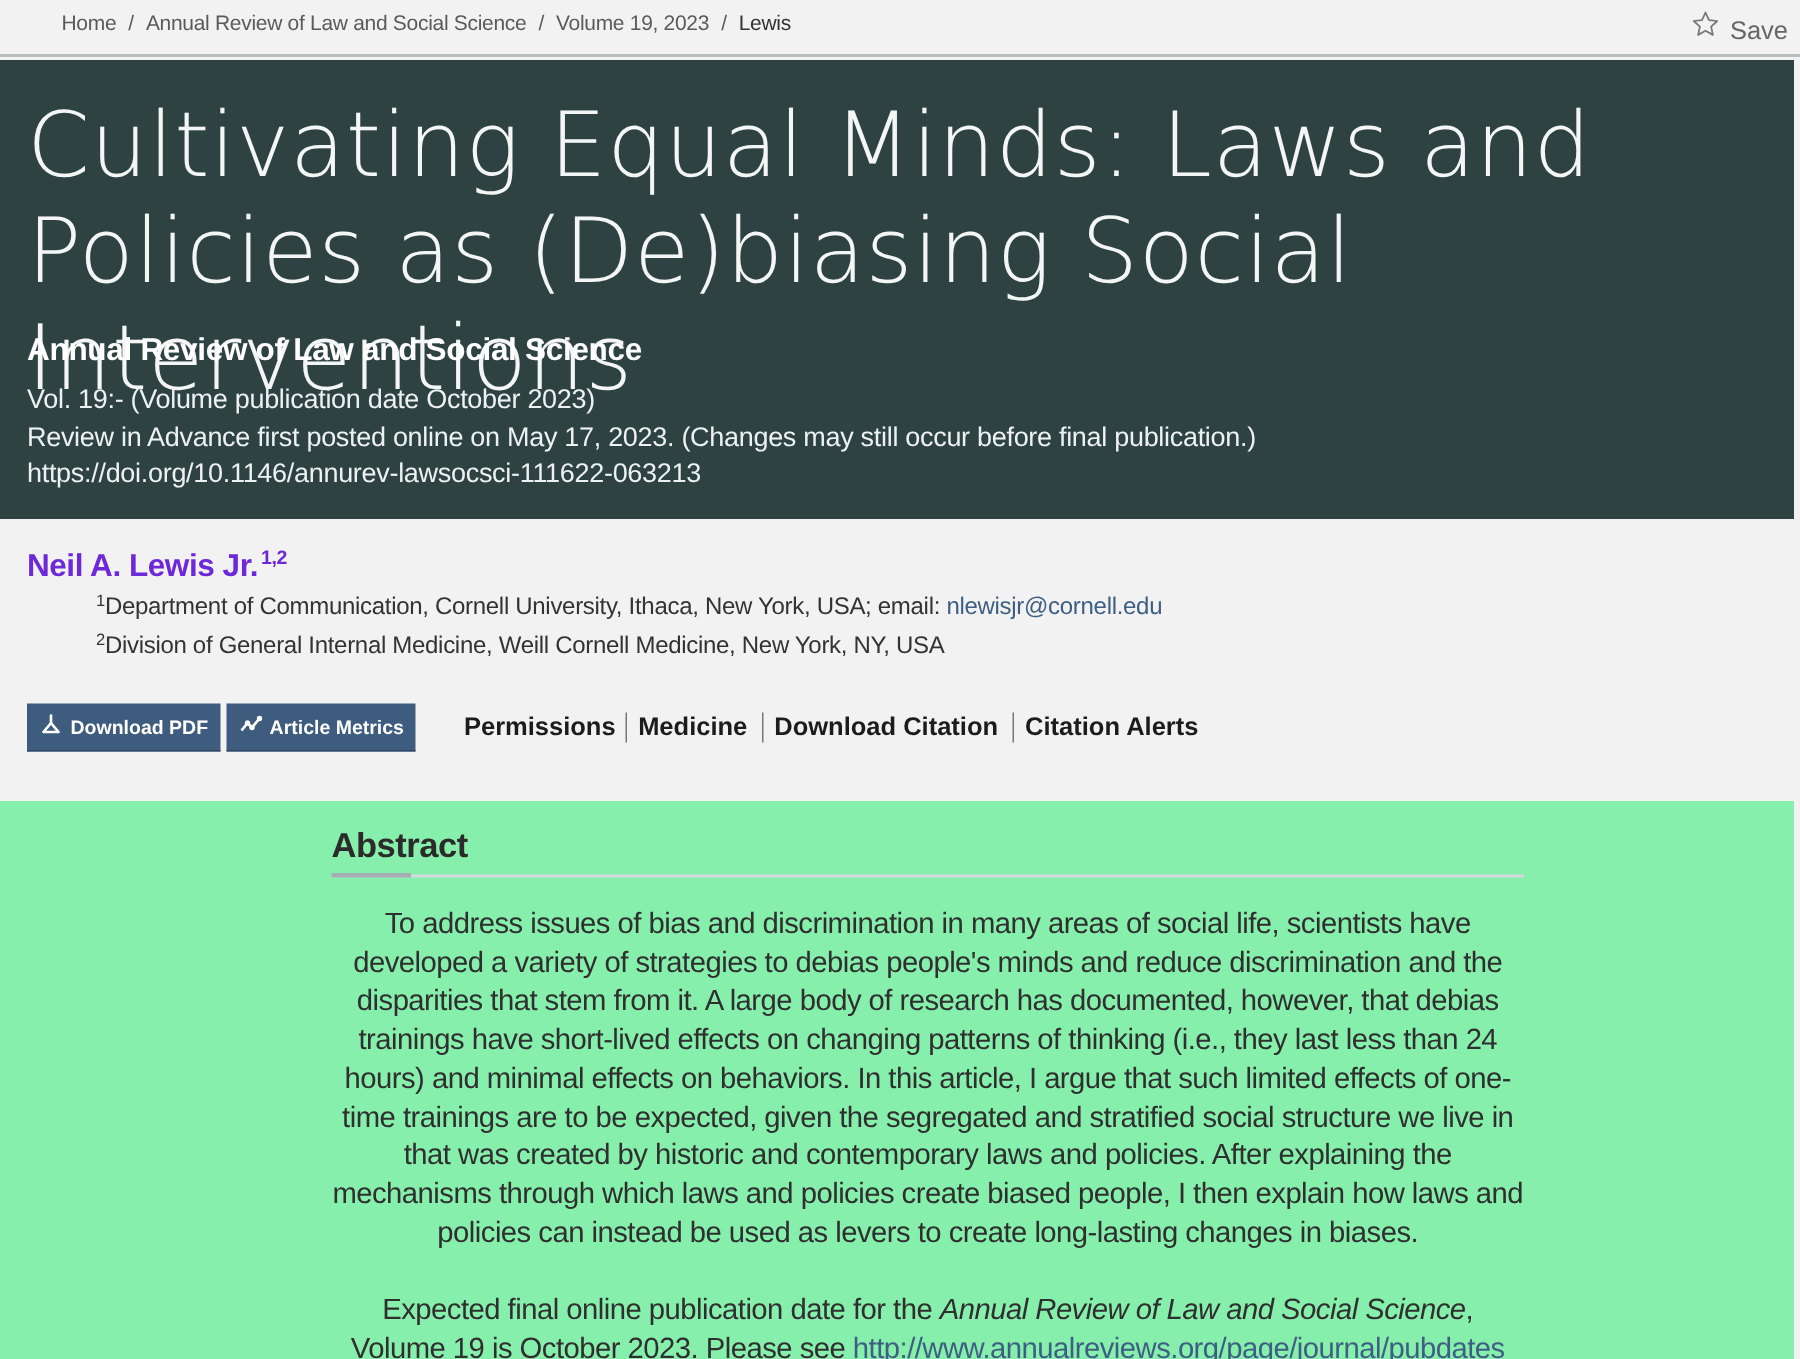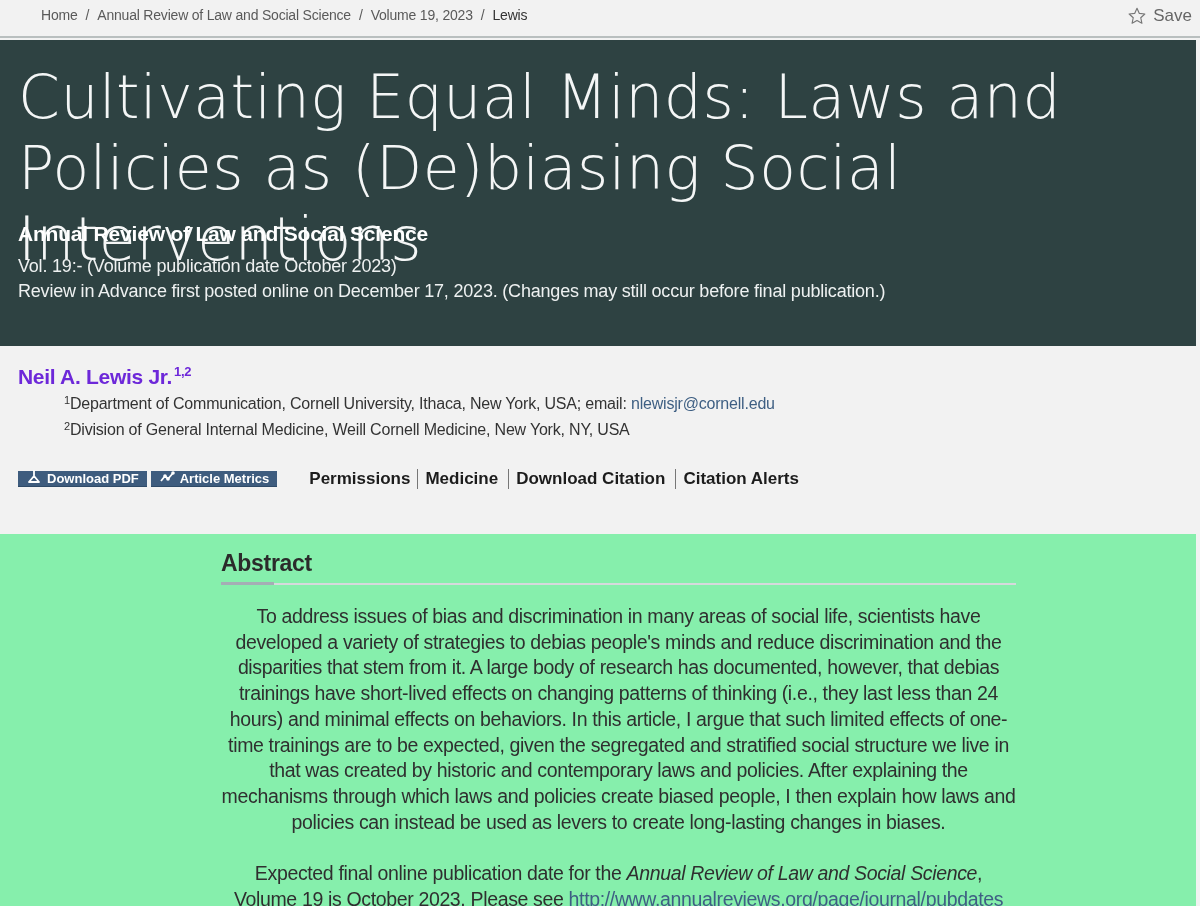--- a/index.html
+++ b/index.html
@@ -18,21 +18,21 @@
   .breadcrumb {
     position: absolute; left: 41px; top: 7px;
     font-size: 14px; color: #5a5a5a; white-space: nowrap;
     letter-spacing: -0.2px;
   }
   .breadcrumb a { color: #5a5a5a; text-decoration: none; }
   .breadcrumb .sep { margin: 0 8px; color: #5a5a5a; }
   .breadcrumb .current { color: #333; }
   .save {
     position: absolute; right: 8px; top: 6px; font-size: 17px; color: #666;
-    display: flex; align-items: flex-start; gap: 6px; cursor: pointer;
+    display: flex; align-items: flex-end; gap: 6px; cursor: pointer;
   }
   .save svg { width: 20px; height: 20px; }
 
   .banner {
     position: absolute; left: 0; top: 40px; width: 1196px; height: 306px;
     background: #2e4242; color: #fff;
   }
   .title {
     position: absolute; left: 18px; top: 22px; width: 1160px;
     font-family: "DejaVu Sans", sans-serif;
@@ -59,21 +59,21 @@
   .author-name sup { font-size: 13px; vertical-align: 8px; margin-left: 2px; }
   .affil { font-size: 16px; color: #333; line-height: 22px; letter-spacing: -0.2px; white-space: nowrap; margin-left: 46px; }
   .affil sup { font-size: 11px; vertical-align: 5px; }
   .affil a { color: #3e5f83; text-decoration: none; }
   .author-block .affil:first-of-type { margin-top: 6px; }
 
   .actions {
     position: absolute; left: 18px; top: 469px; display: flex; align-items: center;
   }
   .btn {
-    height: 16px; background: #3e5c7e; color: #fff; font-size: 13px; font-weight: bold;
+    height: 32px; background: #3e5c7e; color: #fff; font-size: 13px; font-weight: bold;
     display: flex; align-items: center; padding: 0 8px; margin-right: 4px; cursor: pointer;
     border-bottom: 1px solid #2e4a68;
   }
   .btn svg { width: 16px; height: 16px; margin-right: 5px; }
   .links { margin-left: 28px; display: flex; align-items: center; font-size: 17px; font-weight: bold; color: #1c1c1c; }
   .links a { color: #1c1c1c; text-decoration: none; cursor: pointer; }
   .links .bar { display: inline-block; width: 1px; height: 20px; background: #777; margin: 0 7px; }
 
   .content {
     position: absolute; left: 0; top: 534px; width: 1196px; height: 372px;
@@ -112,21 +112,22 @@
     </span>
     <span>Save</span>
   </div>
 </div>
 
 <section class="banner">
   <h1 class="title">Cultivating Equal Minds: Laws and Policies as (De)biasing Social Interventions</h1>
   <div class="journal">Annual Review of Law and Social Science</div>
   <div class="meta">
     <div>Vol. 19:- (Volume publication date October 2023)</div>
-    <div>Review in Advance first posted online on December 17, 2023. (Changes may still occur before final publication.)</div>
+    <div>Review in Advance first posted online on May 17, 2023. (Changes may still occur before final publication.)</div>
+    <div>https://doi.org/10.1146/annurev-lawsocsci-111622-063213</div>
   </div>
 </section>
 
 <section class="authors author-block">
   <div class="author-name"><span>Neil A. Lewis Jr.</span><sup>1,2</sup></div>
   <div class="affil"><sup>1</sup><span>Department of Communication, Cornell University, Ithaca, New York, USA; email: </span><a href="#">nlewisjr@cornell.edu</a></div>
   <div class="affil"><sup>2</sup><span>Division of General Internal Medicine, Weill Cornell Medicine, New York, NY, USA</span></div>
 </section>
 
 <div class="actions">

